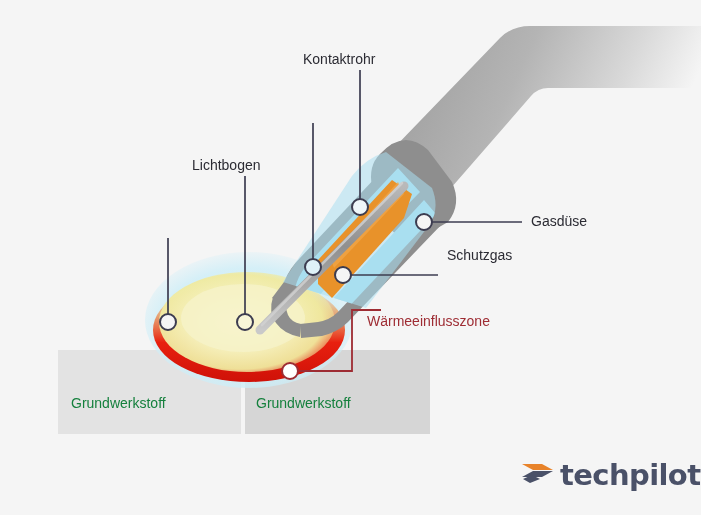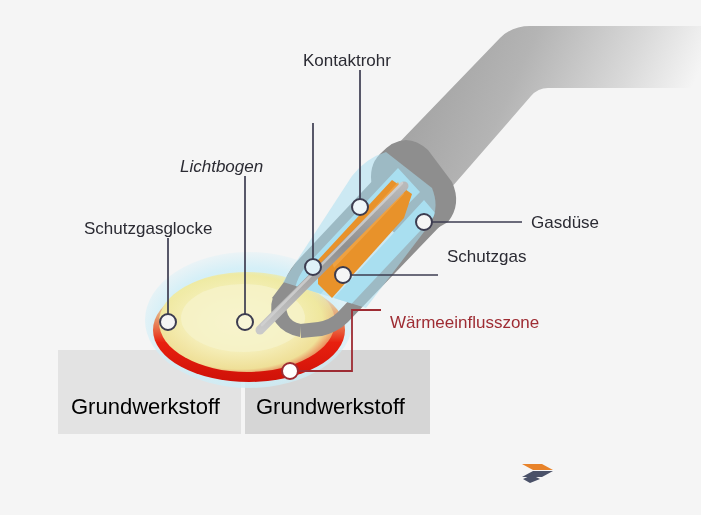--- a/index.html
+++ b/index.html
@@ -17,29 +17,29 @@
   }
   #art {
     position: absolute;
     left: 0; top: 0;
     width: 701px;
     height: 515px;
   }
   .lbl {
     position: absolute;
     font-family: "Liberation Sans", sans-serif;
-    font-size: 17px;
+    font-size: 14px;
     color: #2b2b33;
     white-space: nowrap;
     line-height: 1;
   }
   .lbl-heat { color: #9e2c33; }
   .lbl-base {
-    font-size: 22px;
-    color: #000000;
+    font-size: 14px;
+    color: #15803d;
   }
   #logo-wrap {
     position: absolute;
     left: 520px;
     top: 460px;
     display: flex;
     align-items: center;
     gap: 6px;
   }
   #logo-text {
@@ -153,30 +153,30 @@
       <circle cx="245" cy="322" r="8" fill="#f8f6d8" stroke="#3c3c50" stroke-width="2"></circle>
       <circle cx="313" cy="267" r="8" fill="#dff1f8" stroke="#3c3c50" stroke-width="2"></circle>
       <circle cx="360" cy="207" r="8" fill="#eef6fa" stroke="#3c3c50" stroke-width="2"></circle>
       <circle cx="424" cy="222" r="8" fill="#f5f5f5" stroke="#3c3c50" stroke-width="2"></circle>
       <circle cx="343" cy="275" r="8" fill="#f5f5f5" stroke="#3c3c50" stroke-width="2"></circle>
       <circle cx="290" cy="371" r="8" fill="#ffffff" stroke="#9e2c33" stroke-width="2"></circle>
     </g>
   </svg>
 
   <div class="lbl" style="left:303px; top:52px;">Kontaktrohr</div>
-  <div class="lbl" style="left:180px; top:158px;font-style:italic;">Lichtbogen</div>
-  <div class="lbl" style="left:84px; top:220px;">Schutzgasglocke</div>
+  <div class="lbl" style="left:192px; top:158px;">Lichtbogen</div>
   <div class="lbl" style="left:531px; top:214px;text-align:center;">Gasdüse</div>
   <div class="lbl" style="left:447px; top:248px;">Schutzgas</div>
-  <div class="lbl lbl-heat" style="left:390px; top:314px;">Wärmeeinflusszone</div>
+  <div class="lbl lbl-heat" style="left:367px; top:314px;">Wärmeeinflusszone</div>
 
   <div class="lbl lbl-base" style="left:71px; top:396px;">Grundwerkstoff</div>
   <div class="lbl lbl-base" style="left:256px; top:396px;">Grundwerkstoff</div>
 
   <div id="logo-wrap">
     <svg width="34" height="30" viewBox="0 0 34 30">
       <path d="M2 4 L22 4 L33 10 L13 10 Z" fill="#e8832a"></path>
       <path d="M13 11 L33 11 L22 17 L2 17 Z" fill="#4a5168"></path>
       <path d="M3 19 L12 15 L20 19 L10 23 Z" fill="#4a5168"></path>
     </svg>
+    <div id="logo-text">techpilot</div>
   </div>
 
 </div>
 
 </body></html>

